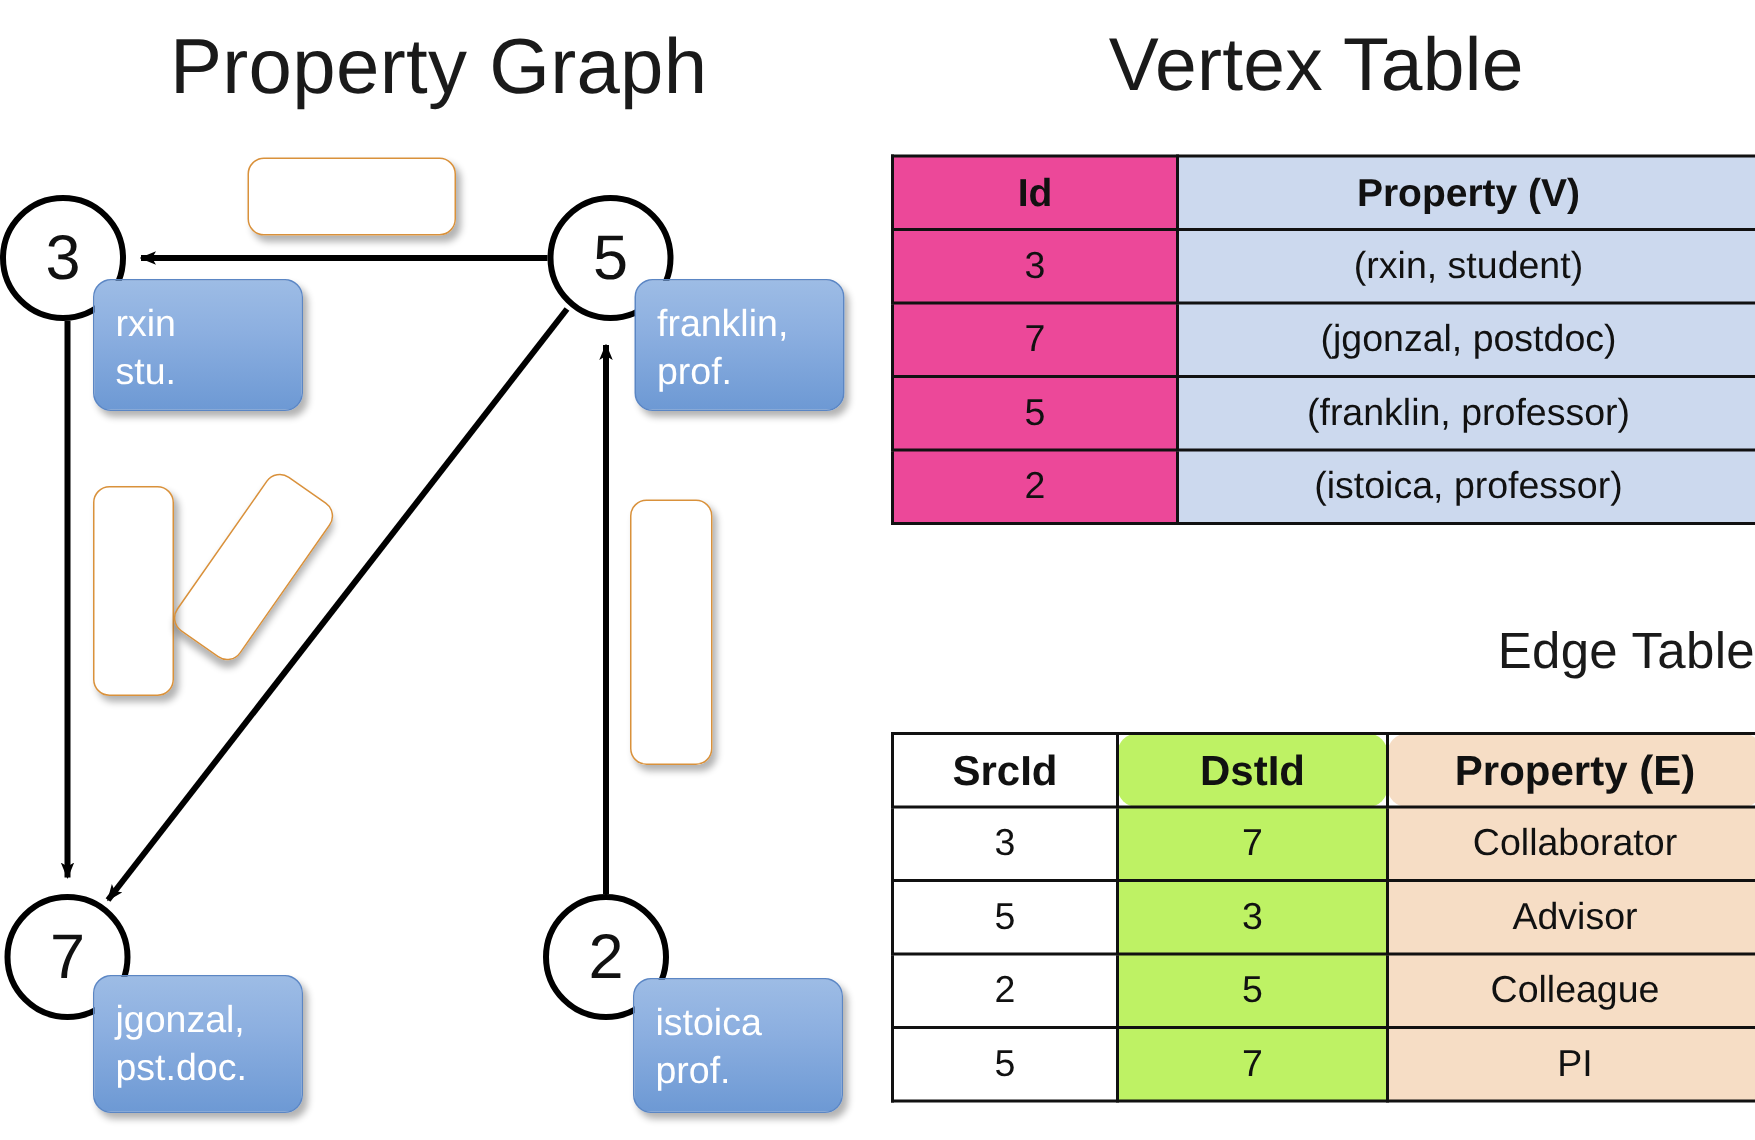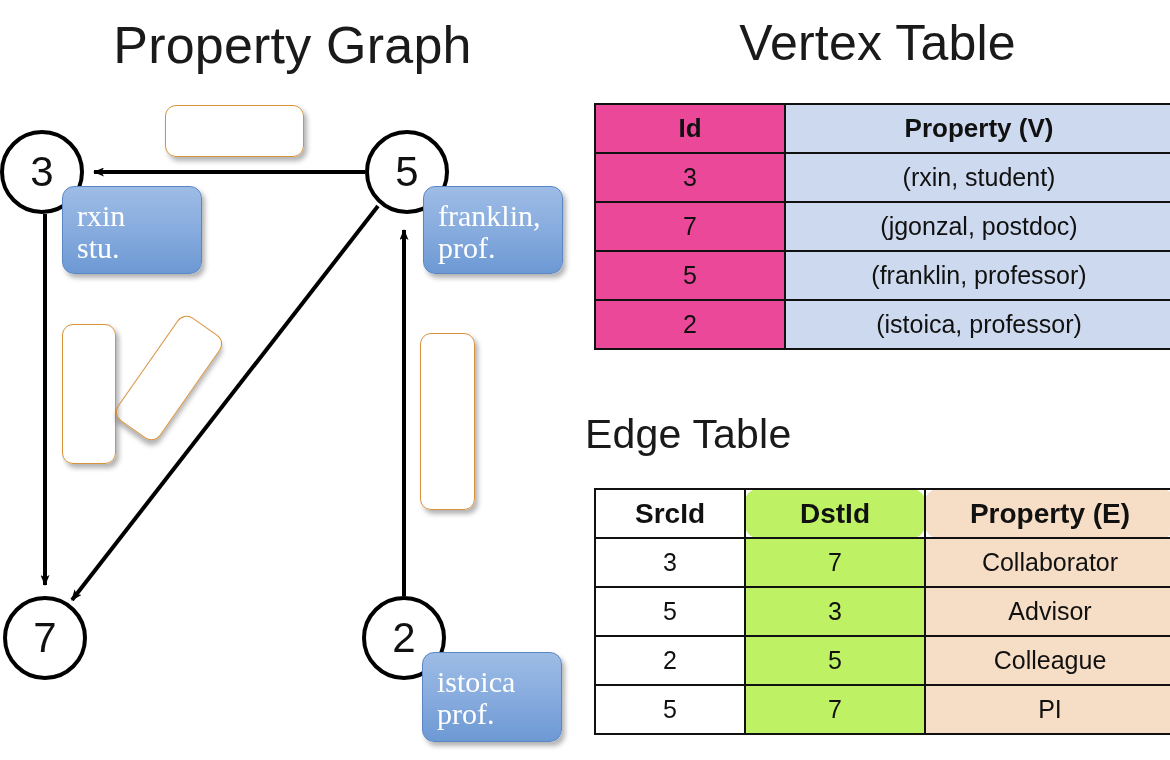--- a/index.html
+++ b/index.html
@@ -36,22 +36,22 @@
     line-height: 58px;
   }
   #title-vertex-table {
     left: 585px; top: 14px; width: 585px;
     text-align: center;
     font-size: 50px;
     line-height: 58px;
   }
   #title-edge-table {
     left: 585px; top: 405px; width: 585px;
-    text-align: left;
-    font-size: 41px;
+    text-align: right;
+    font-size: 34px;
     line-height: 58px;
   }
 
   
   #graph-panel {
     position: absolute;
     left: 0; top: 0;
     width: 585px; height: 567px;
   }
   #graph-edges {
@@ -84,25 +84,25 @@
   
   .prop-box {
     position: absolute;
     z-index: 6;
     box-sizing: border-box;
     border-radius: 12px;
     border: 1px solid #5b86c4;
     background: linear-gradient(to bottom, #9dbce5 0%, #8cafe0 40%, #6d99d4 100%);
     box-shadow: 3px 4px 5px rgba(0,0,0,0.30);
     color: #ffffff;
-    font-size: 30px;
+    font-size: 25px;
     font-weight: 300;
     line-height: 32px;
     padding: 13px 0 0 14px;
-    font-family: Liberation Serif, serif;
+    font-family: Liberation Sans, sans-serif;
   }
   #prop-rxin     { left: 62px;  top: 186px; width: 140px; height: 88px; }
   #prop-franklin { left: 423px; top: 186px; width: 140px; height: 88px; }
   #prop-jgonzal  { left: 62px;  top: 650px; width: 140px; height: 92px; }
   #prop-istoica  { left: 422px; top: 652px; width: 140px; height: 90px; }
   .prop-box div { white-space: nowrap; }
 
   
   .edge-label {
     position: absolute;
@@ -224,20 +224,24 @@
     </div>
 
     <div class="prop-box" id="prop-rxin">
       <div>rxin</div>
       <div>stu.</div>
     </div>
     <div class="prop-box" id="prop-franklin">
       <div>franklin,</div>
       <div>prof.</div>
     </div>
+    <div class="prop-box" id="prop-jgonzal">
+      <div>jgonzal,</div>
+      <div>pst.doc.</div>
+    </div>
     <div class="prop-box" id="prop-istoica">
       <div>istoica</div>
       <div>prof.</div>
     </div>
 
     <div class="edge-label" id="edge-label-advisor">
       <span>Advisor</span>
     </div>
     <div class="edge-label" id="edge-label-collab">
       <span class="vert-text">Collab.</span>

